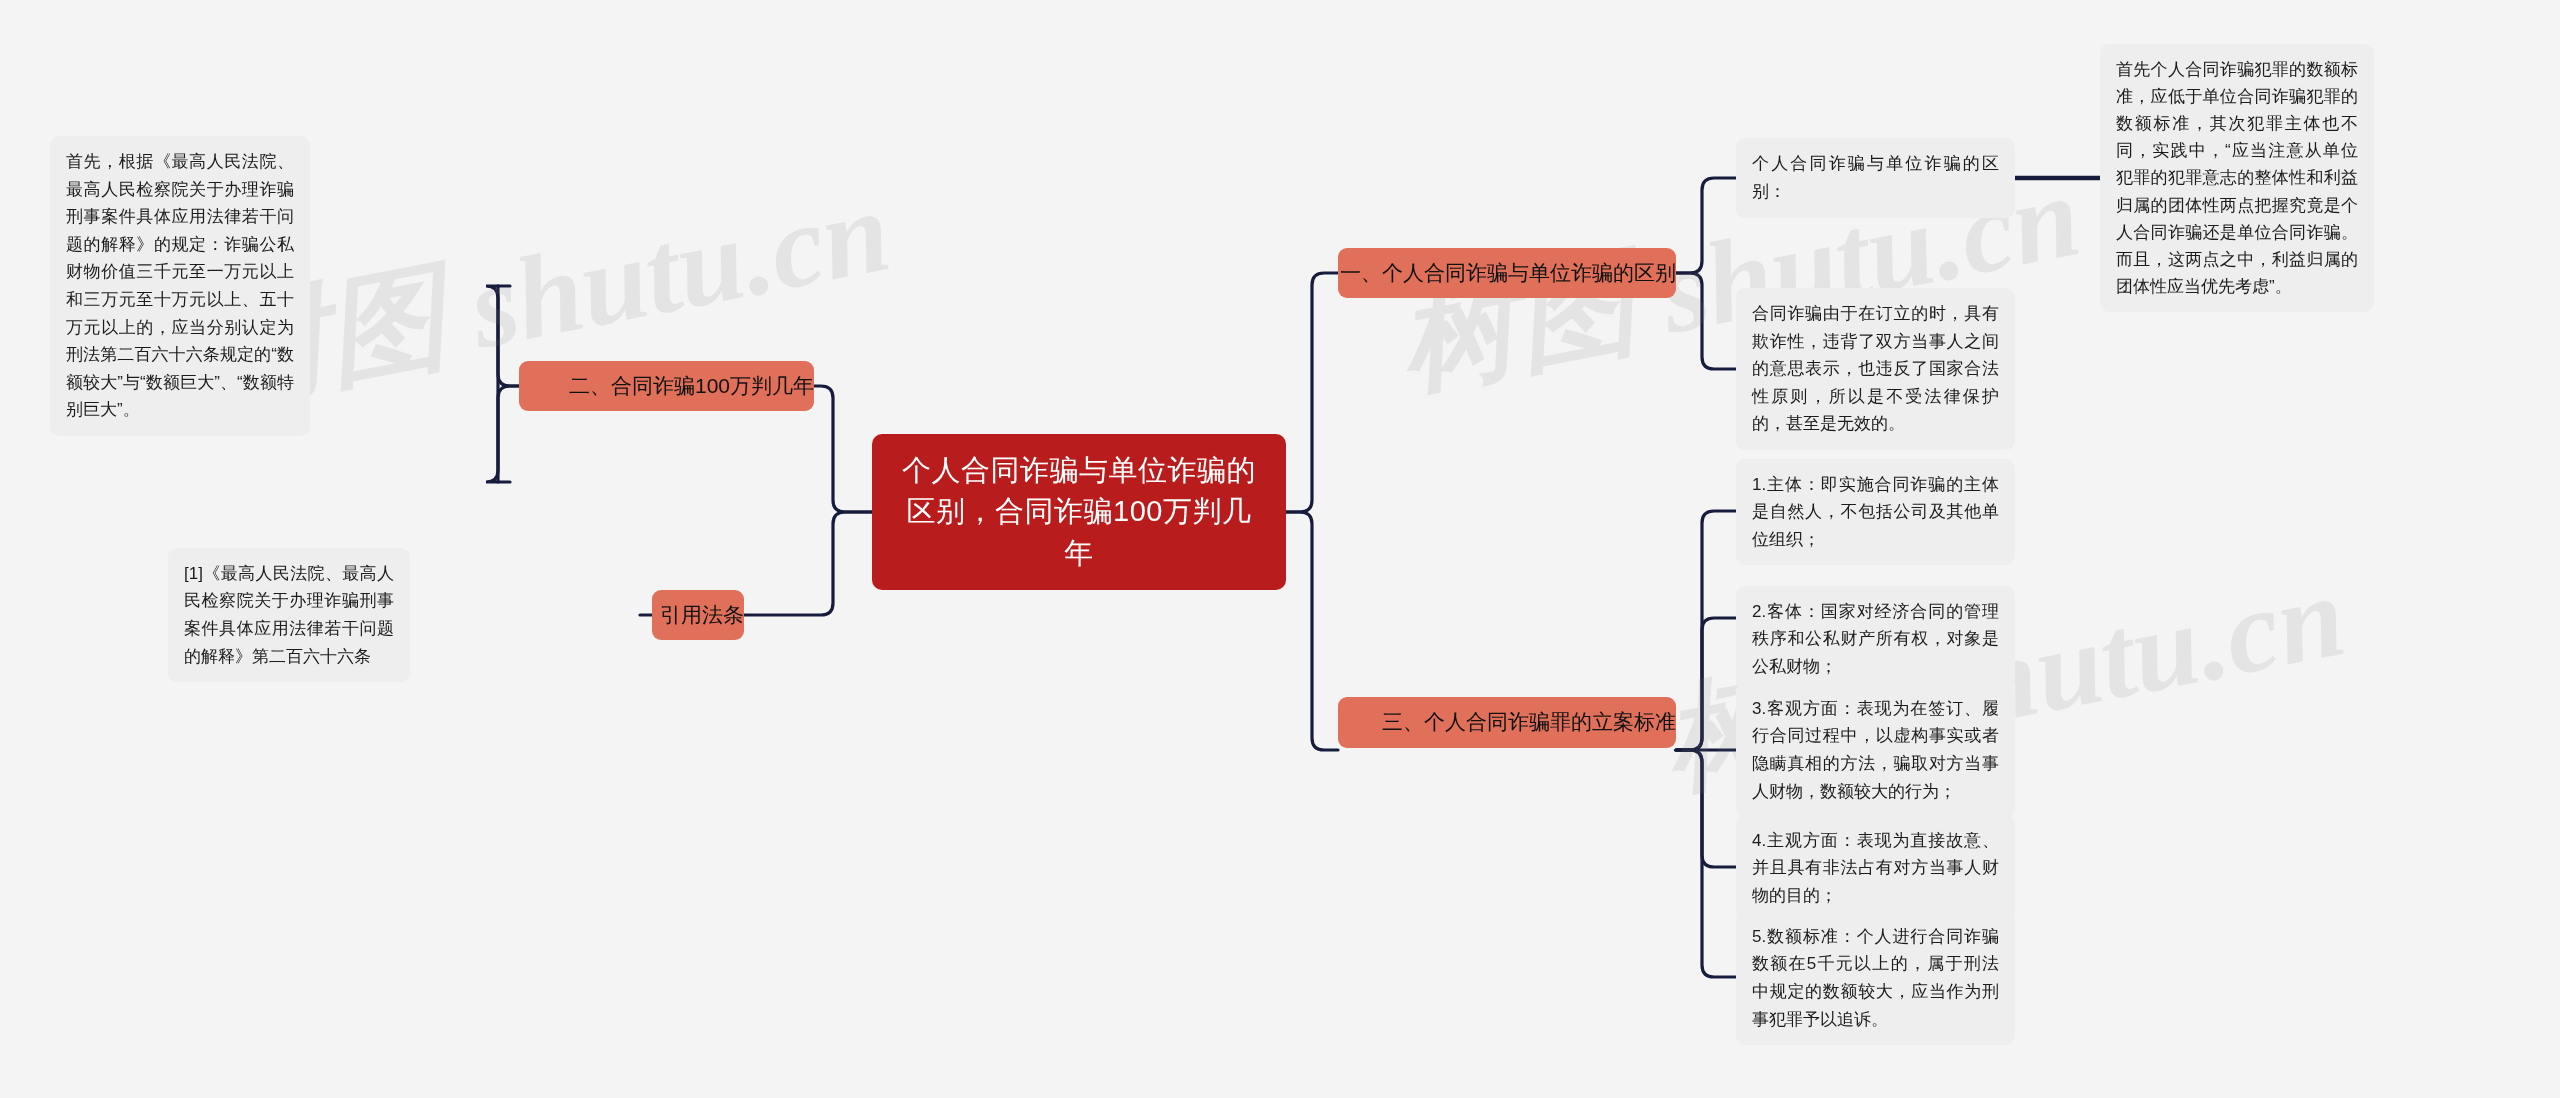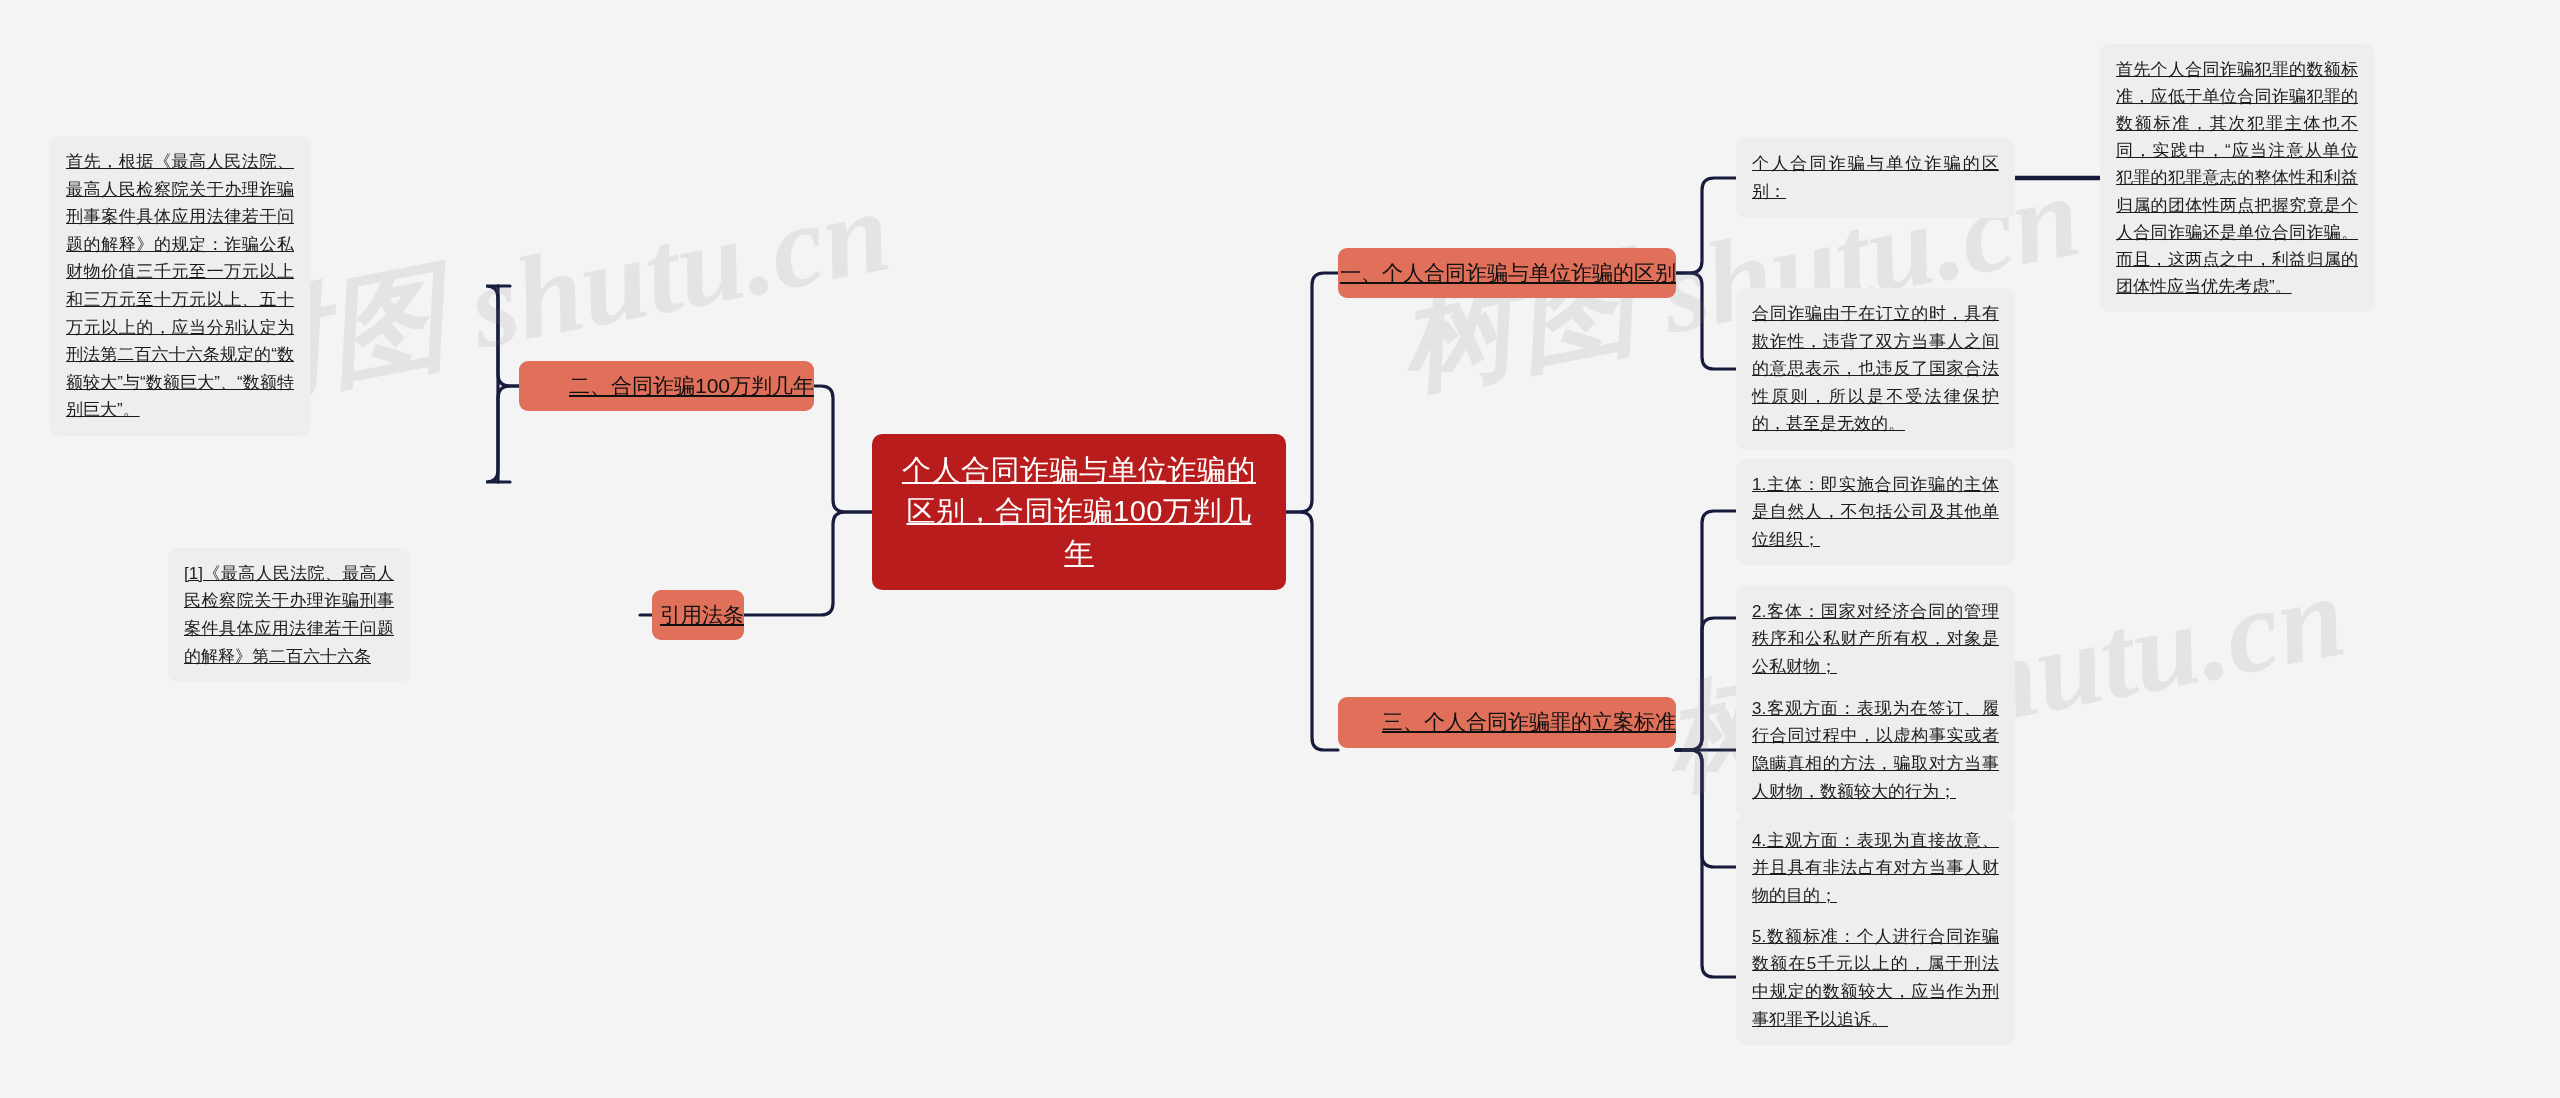--- a/index.html
+++ b/index.html
@@ -26,21 +26,20 @@
     pointer-events: none;
   }
   .node {
     position: absolute;
     box-sizing: border-box;
     display: flex;
     align-items: center;
   }
   .node-inner {
     width: 100%;
-    text-decoration: underline;
   }
   
   .root {
     background: #b91c1c;
     color: #ffffff;
     border-radius: 10px;
     font-size: 29px;
     line-height: 1.42;
     text-align: center;
     padding: 16px 20px;

